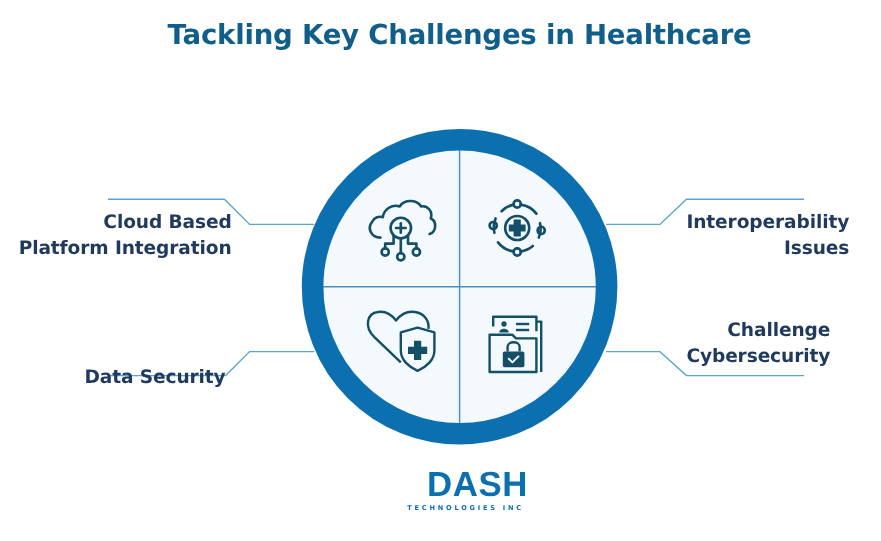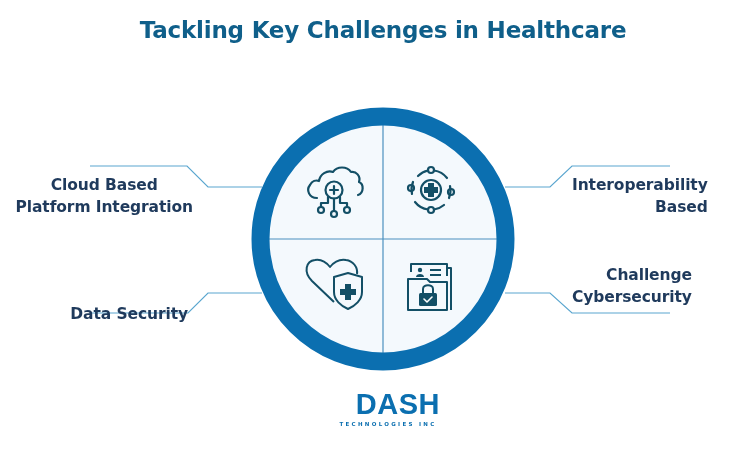--- a/index.html
+++ b/index.html
@@ -77,28 +77,28 @@
     <path d="M416,277 C416,273 424,273 424,277 Z" fill="#134f66" stroke="none"></path>
     <line x1="430" y1="270" x2="441" y2="270"></line>
     <line x1="430" y1="275" x2="441" y2="275"></line>
     <path d="M408,310 L408,279 L427,279 L430,282 L447,282 L447,310 Z"></path>
     <path d="M423,293 L423,289 C423,284 433,284 433,289 L433,293"></path>
     <rect x="419" y="293" width="18" height="13" rx="1.5" fill="#134f66" stroke="none"></rect>
     <path d="M424,299 L427,302 L432,297" stroke="#ffffff" stroke-width="1.6" stroke-linecap="round"></path>
   </g>
 </svg>
 
-<div class="label left" style="right:541px; top:174px;text-align:center;">
+<div class="label left" style="right:541px; top:174px;">
   <div>Cloud Based</div>
   <div>Platform Integration</div>
 </div>
 
 <div class="label right" style="left:572px; top:174px;">
   <div>Interoperability</div>
-  <div>Based</div>
+  <div>Issues</div>
 </div>
 
 <div class="label left" style="right:546px; top:284px;margin-top:19px;">
   <div>Data Security</div>
 </div>
 
 <div class="label right" style="left:572px; top:264px;">
   <div>Challenge</div>
   <div>Cybersecurity</div>
 </div>

